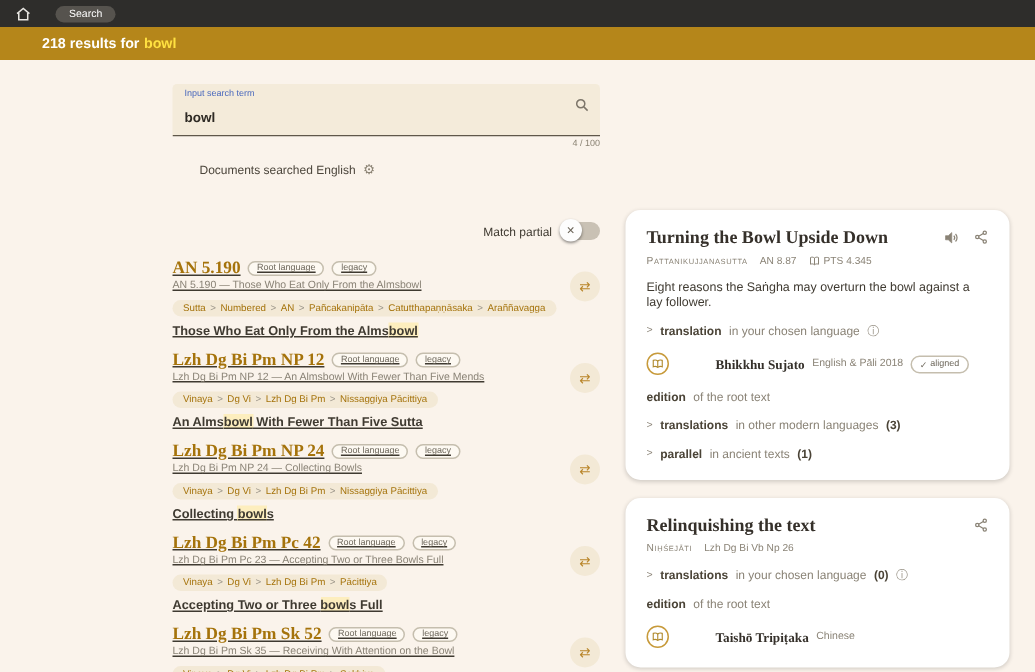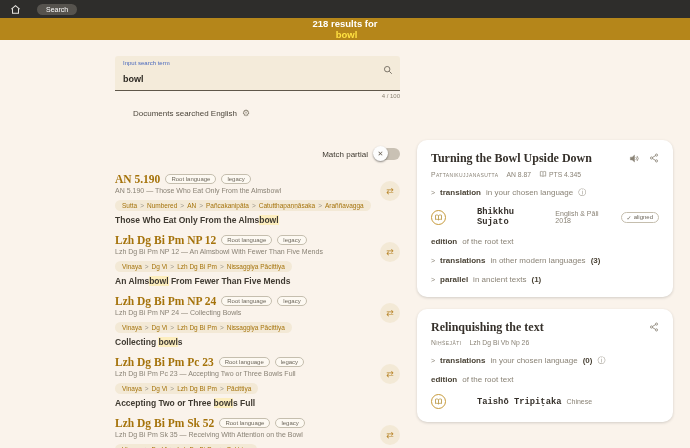--- a/index.html
+++ b/index.html
@@ -9,21 +9,21 @@
     font-family:"Liberation Sans", sans-serif;
     background:#faf3eb; color:#3f3a31;
   }
   
   .topbar { height:18px; background:#2e2d2b; display:flex; align-items:center; padding:0 10px; gap:16px; }
   .home-btn { background:none; border:none; padding:0; display:flex; align-items:center; cursor:pointer; }
   .search-chip { background:#56534e; color:#fff; border:none; border-radius:8px;
     font-size:7px; padding:2px 9px; font-family:inherit; cursor:pointer; }
   
   .banner { height:22px; background:#b5861a; color:#fff; display:flex; align-items:center;
-    padding:0 28px; font-size:9.5px; font-weight:bold;flex-direction:column; }
+    padding:0 28px; font-size:9.5px; font-weight:bold; }
   .banner .term { color:#ffe141; margin-left:3px; }
   
   .main { display:flex; height:408px; }
   .left { margin-left:115px; width:285px; flex:none; }
   .right { width:256px; margin-left:17px; margin-top:100px; flex:none; }
   
   .search-field { margin-top:16px; background:#f4ebda; border-bottom:1px solid #5f574a;
     border-radius:3px 3px 0 0; padding:4px 8px 4px; position:relative; }
   .sf-label { display:block; font-size:6px; color:#4a69bd; margin-bottom:2px; }
   .sf-input { border:none; background:transparent; outline:none; width:240px;
@@ -35,21 +35,21 @@
   .gear { color:#8a8273; font-size:9px; line-height:1; cursor:pointer; }
   .toggle-row { margin-top:30px; display:flex; justify-content:flex-end; align-items:center;
     gap:6px; font-size:8px; color:#3f3a31; }
   .toggle { width:26px; height:12px; background:#c9c1b4; border-radius:7px; position:relative;
     border:none; padding:0; cursor:pointer; }
   .knob { position:absolute; left:-1px; top:-2px; width:15px; height:15px; background:#fdfdfd;
     border-radius:50%; box-shadow:0 1px 2px rgba(0,0,0,.45); display:flex; align-items:center;
     justify-content:center; font-size:7px; color:#6b6458; }
   
   #results { margin-top:13px; }
-  .result { position:relative; margin-bottom:9px; }
+  .result { position:relative; margin-bottom:9px;text-decoration:underline; }
   .r-title { margin:0; font-family:"Liberation Serif", serif; font-size:11.5px; color:#a5730b;
     font-weight:bold; display:flex; align-items:center; gap:5px; cursor:pointer; }
   .chip { font-family:"Liberation Sans", sans-serif; font-weight:normal; font-size:6px;
     color:#6e685c; border:1px solid #c5beae; border-radius:7px; padding:1px 5px; background:#fdf9f2; }
   .r-sub { font-size:7px; color:#8a8376; margin-top:2px; }
   .r-crumbs { margin-top:3px; display:inline-flex; gap:3px; background:#f3e9d6; border-radius:7px;
     padding:2px 7px; font-size:6.5px; }
   .crumb { color:#a5730b; cursor:pointer; }
   .crumb-sep { color:#9a9488; }
   .r-snip { margin-top:3px; font-size:8.5px; font-weight:bold; color:#3f3a31; }
@@ -72,21 +72,21 @@
   .card-desc { margin:8px 0 0; font-size:8.3px; color:#3f3a31; }
   .card-rows { margin-top:3px; }
   .crow { display:flex; align-items:center; gap:5px; margin-top:10px; font-size:8px; color:#8a8376; }
   .crow.clickable { cursor:pointer; }
   .crow .kw { color:#4a4336; font-weight:bold; }
   .crow .cnt { color:#4a4336; font-weight:bold; }
   .chev { color:#8a8376; font-size:7px; }
   .info { color:#9a9488; font-size:8px; line-height:1; }
   .avatar { width:15px; height:15px; border-radius:50%; border:1.5px solid #c79a3a; flex:none;
     display:flex; align-items:center; justify-content:center; background:#fff; }
-  .a-name { font-family:Liberation Mono, monospace; font-weight:bold; font-size:8.8px; color:#35302a;padding-left:26px; }
+  .a-name { font-family:Liberation Serif, serif; font-weight:bold; font-size:8.8px; color:#35302a;padding-left:26px; }
   .a-detail { font-size:7px; color:#8a8376; }
   .a-chip { border:1px solid #c5beae; border-radius:7px; font-size:6px; color:#6e685c;
     padding:1px 5px; display:flex; align-items:center; gap:2px; }
   svg { display:block; }
 </style>
 </head>
 <body>
 
 <header class="topbar">
   <button class="home-btn">
@@ -157,40 +157,40 @@
             <span class="chip">Root language</span>
             <span class="chip">legacy</span>
           </h3><div class="r-sub">Lzh Dg Bi Pm NP 12 — An Almsbowl With Fewer Than Five Mends</div><div class="r-crumbs">
             <span class="crumb">Vinaya</span>
             <span class="crumb-sep">&gt;</span>
             <span class="crumb">Dg Vi</span>
             <span class="crumb-sep">&gt;</span>
             <span class="crumb">Lzh Dg Bi Pm</span>
             <span class="crumb-sep">&gt;</span>
             <span class="crumb">Nissaggiya Pācittiya</span>
-          </div><div class="r-snip"><span>An Alms</span><span class="hl">bowl</span><span> From Fewer Than Five Mends</span></div><button class="expand-btn">
+          </div><div class="r-snip"><span>An Alms</span><span class="hl">bowl</span><span> With Fewer Than Five Sutta</span></div><button class="expand-btn">
             <span>⇄</span>
           </button></div>
         <div class="result"><h3 class="r-title">
             <span>Lzh Dg Bi Pm NP 24</span>
             <span class="chip">Root language</span>
             <span class="chip">legacy</span>
           </h3><div class="r-sub">Lzh Dg Bi Pm NP 24 — Collecting Bowls</div><div class="r-crumbs">
             <span class="crumb">Vinaya</span>
             <span class="crumb-sep">&gt;</span>
             <span class="crumb">Dg Vi</span>
             <span class="crumb-sep">&gt;</span>
             <span class="crumb">Lzh Dg Bi Pm</span>
             <span class="crumb-sep">&gt;</span>
             <span class="crumb">Nissaggiya Pācittiya</span>
           </div><div class="r-snip"><span>Collecting </span><span class="hl">bowl</span><span>s</span></div><button class="expand-btn">
             <span>⇄</span>
           </button></div>
         <div class="result"><h3 class="r-title">
-            <span>Lzh Dg Bi Pm Pc 23</span>
+            <span>Lzh Dg Bi Pm Pc 42</span>
             <span class="chip">Root language</span>
             <span class="chip">legacy</span>
           </h3><div class="r-sub">Lzh Dg Bi Pm Pc 23 — Accepting Two or Three Bowls Full</div><div class="r-crumbs">
             <span class="crumb">Vinaya</span>
             <span class="crumb-sep">&gt;</span>
             <span class="crumb">Dg Vi</span>
             <span class="crumb-sep">&gt;</span>
             <span class="crumb">Lzh Dg Bi Pm</span>
             <span class="crumb-sep">&gt;</span>
             <span class="crumb">Pācittiya</span>
@@ -243,20 +243,21 @@
           <span class="pts">
             <span>
               <svg width="8" height="8" viewBox="0 0 24 24" fill="none" stroke="#8a8376" stroke-width="2">
                 <path d="M4 5 C7.5 3.5 10 4.5 12 6 C14 4.5 16.5 3.5 20 5 V18.5 C16.5 17 14 18 12 19.5 C10 18 7.5 17 4 18.5 Z"></path>
                 <path d="M12 6 V19.5"></path>
               </svg>
             </span>
             <span>PTS 4.345</span>
           </span>
         </div>
+        <p class="card-desc">Eight reasons the Saṅgha may overturn the bowl against a lay follower.</p>
         <div class="card-rows">
           <div class="crow clickable">
             <span class="chev">&gt;</span>
             <span class="kw">translation</span>
             <span>in your chosen language</span>
             <span class="info">ⓘ</span>
           </div>
           <div class="crow">
             <span class="avatar">
               <span>

